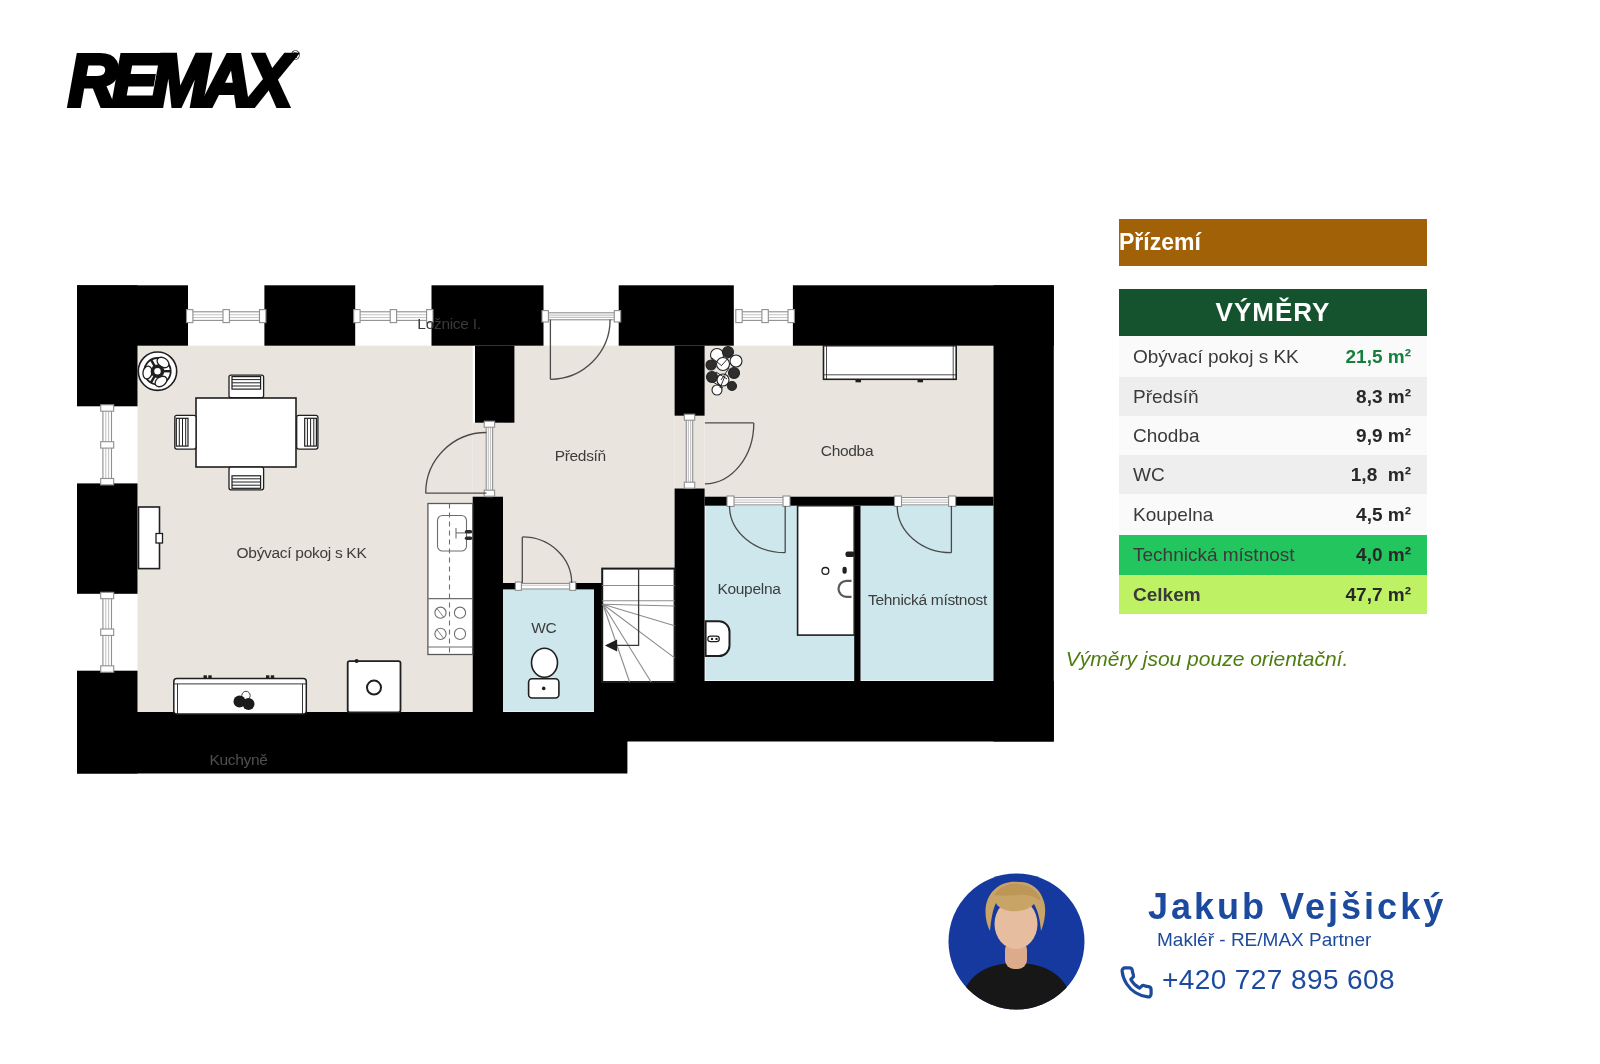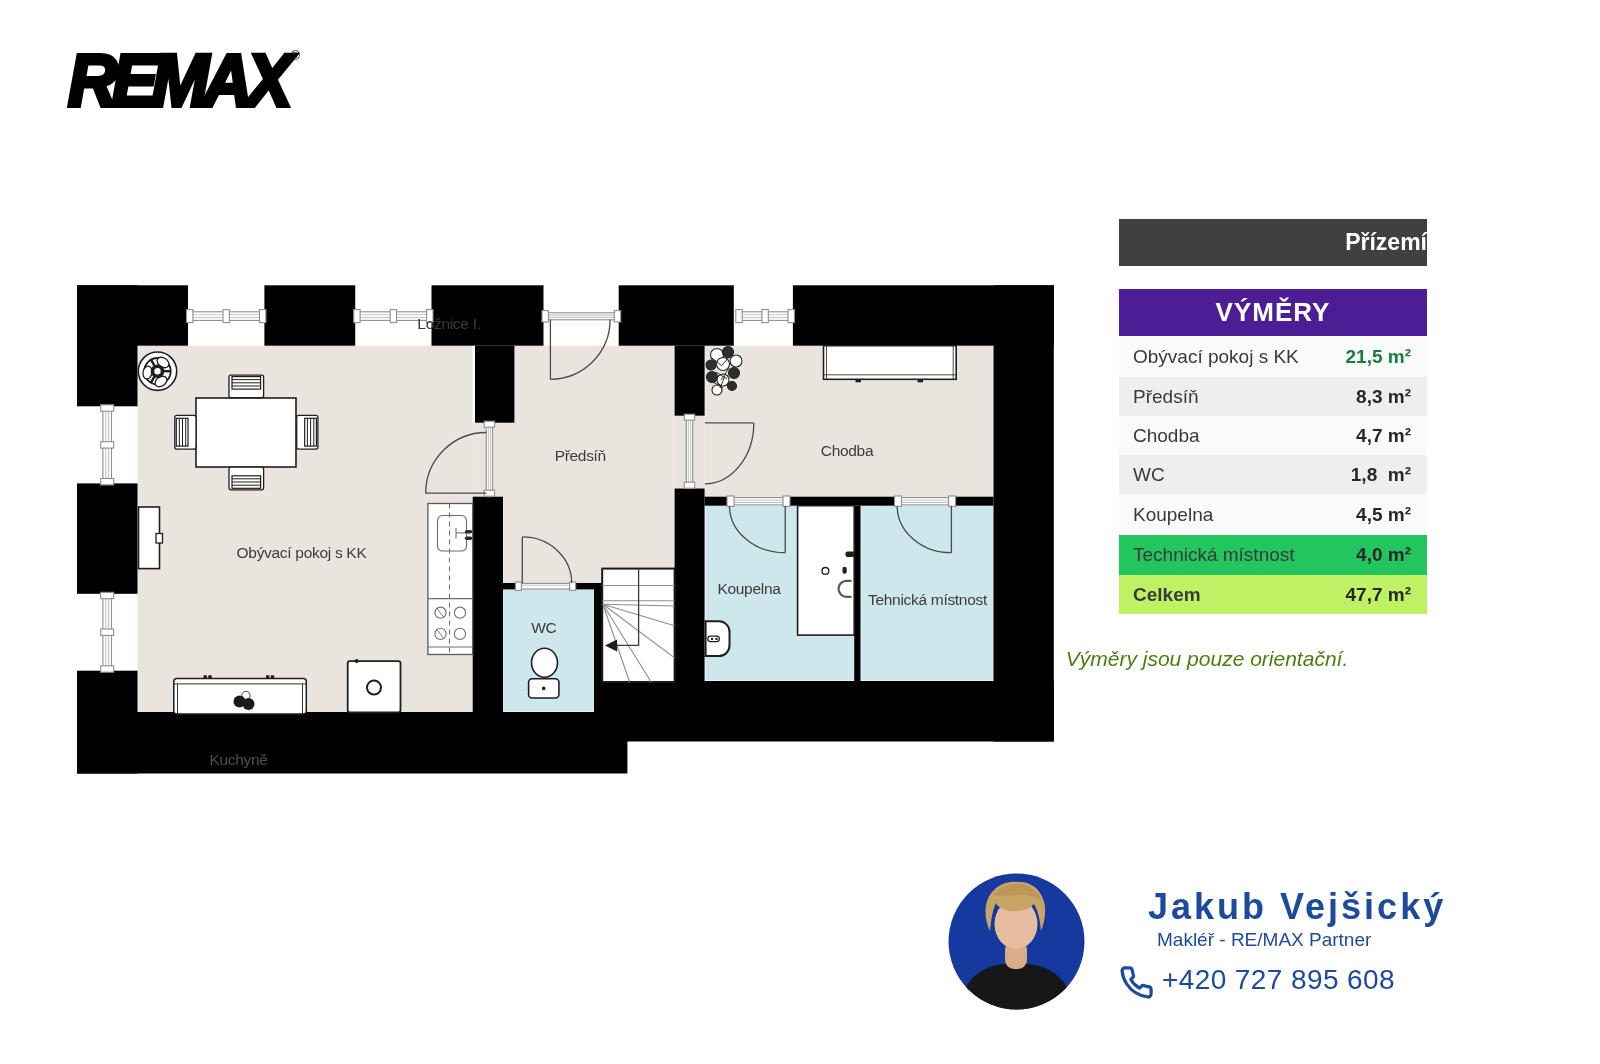--- a/index.html
+++ b/index.html
@@ -359,39 +359,39 @@
 
 <text x="749" y="593.5" font-family="Liberation Sans,sans-serif" font-size="15.5" letter-spacing="-0.3" fill="#3d3d3d" text-anchor="middle">Koupelna</text>
 
 <text x="927.5" y="605" font-family="Liberation Sans,sans-serif" font-size="15.5" letter-spacing="-0.3" fill="#3d3d3d" text-anchor="middle">Tehnická místnost</text>
 
 <text x="449" y="328.5" font-family="Liberation Sans,sans-serif" font-size="15.5" letter-spacing="-0.3" fill="#3b3b3b" text-anchor="middle">Ložnice I.</text>
 
 <text x="238.5" y="765" font-family="Liberation Sans,sans-serif" font-size="15.5" letter-spacing="-0.3" fill="#4f4f4f" text-anchor="middle">Kuchyně</text>
 </svg>
 
-<div class="abs" style="left:1119px;top:219px;width:308px;height:47px;background:#404040;color:#fff;font-weight:bold;font-size:23px;line-height:47px;text-align:right;">Přízemí</div>
-
-<div class="abs" style="left:1119px;top:289px;width:308px;height:62px;background:#4c1d95;color:#fff;font-weight:bold;font-size:26px;line-height:47px;text-align:center;letter-spacing:1px;">VÝMĚRY</div>
+<div class="abs" style="left:1119px;top:219px;width:308px;height:47px;background:#a16207;color:#fff;font-weight:bold;font-size:23px;line-height:47px;text-align:left;">Přízemí</div>
+
+<div class="abs" style="left:1119px;top:289px;width:308px;height:62px;background:#14532d;color:#fff;font-weight:bold;font-size:26px;line-height:47px;text-align:center;letter-spacing:1px;">VÝMĚRY</div>
 
 <div class="abs" style="left:1119px;top:336px;width:308px;font-size:19px;color:#3a3a3a;">
 
   <div style="height:41px;background:#fafafa;display:flex;align-items:center;padding:0 16px 0 14px;justify-content:space-between;">
       <span>Obývací pokoj s KK</span>
       <b style="color:#15803d">21,5 m²</b>
     </div>
 
   <div style="height:39px;background:#eeeeee;display:flex;align-items:center;padding:0 16px 0 14px;justify-content:space-between;">
       <span>Předsíň</span>
       <b style="color:#282828">8,3 m²</b>
     </div>
 
   <div style="height:39px;background:#fafafa;display:flex;align-items:center;padding:0 16px 0 14px;justify-content:space-between;">
       <span>Chodba</span>
-      <b style="color:#282828">4,7 m²</b>
+      <b style="color:#282828">9,9 m²</b>
     </div>
 
   <div style="height:39px;background:#eeeeee;display:flex;align-items:center;padding:0 16px 0 14px;justify-content:space-between;">
       <span>WC</span>
       <b style="color:#282828">1,8&nbsp; m²</b>
     </div>
 
   <div style="height:41px;background:#fafafa;display:flex;align-items:center;padding:0 16px 0 14px;justify-content:space-between;">
       <span>Koupelna</span>
       <b style="color:#282828">4,5 m²</b>

